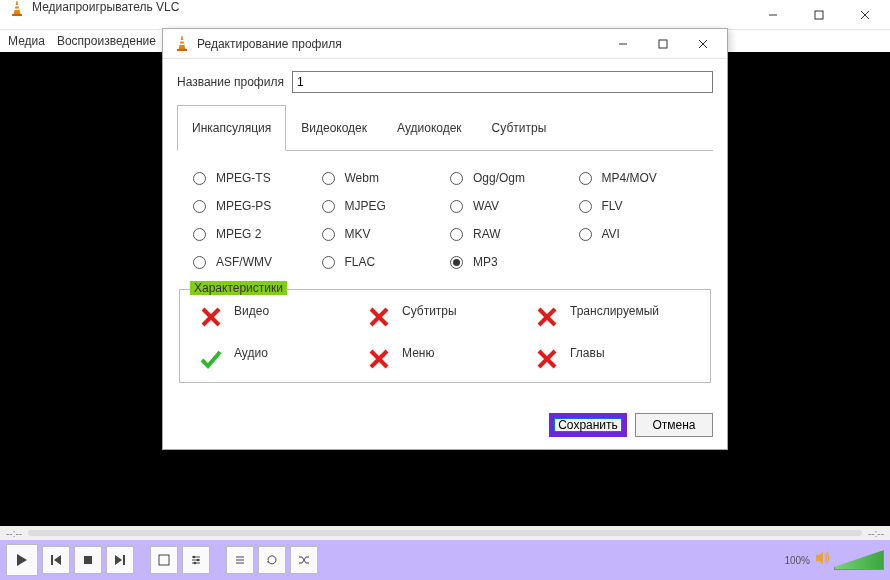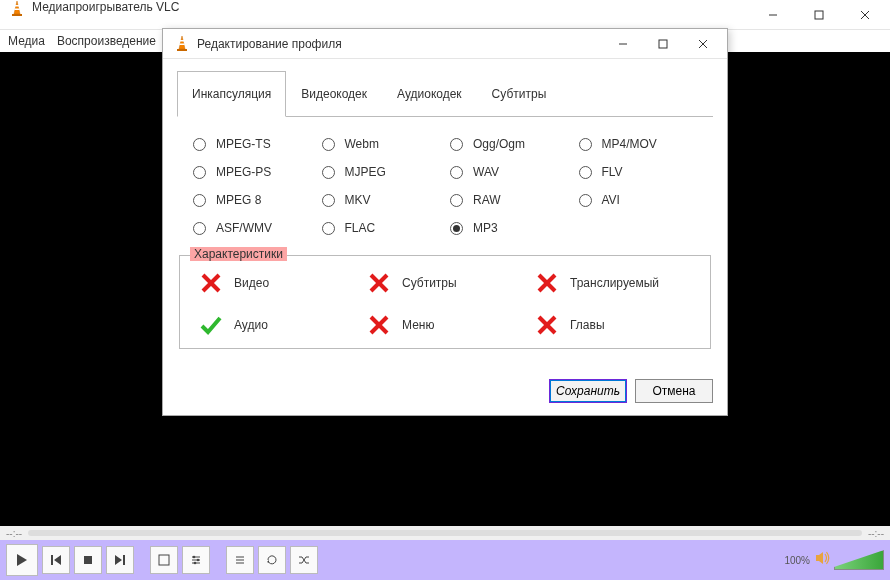--- a/index.html
+++ b/index.html
@@ -37,29 +37,29 @@
 .tabs { display: flex; border-bottom: 1px solid #bbb; }
 .tab { padding: 15px 14px; font-size: 12px; color: #333; border: 1px solid transparent; border-bottom: none; margin-bottom: -1px; }
 .tab.active { border-color: #bbb; background: #fff; border-bottom: 1px solid #fff; }
 
 .enc-grid { display: grid; grid-template-columns: repeat(4, 1fr); gap: 14px 10px; padding: 20px 16px 10px; }
 .radio-row { display: flex; align-items: center; gap: 10px; font-size: 12px; color: #333; }
 .radio { width: 13px; height: 13px; border: 1px solid #555; border-radius: 50%; display: inline-flex; align-items: center; justify-content: center; flex-shrink: 0; }
 .radio.checked::after { content: ""; width: 7px; height: 7px; background: #333; border-radius: 50%; }
 
 .fieldset { border: 1px solid #bbb; margin: 10px 2px 4px; padding: 14px 18px 10px; position: relative; }
-.fieldset .legend { position: absolute; top: -9px; left: 10px; background: #fca5a5; padding: 0 4px; font-size: 12px; color: #333; }
+.fieldset .legend { position: absolute; top: -9px; left: 10px; background: #84cc16; padding: 0 4px; font-size: 12px; color: #333; }
 .char-grid { display: grid; grid-template-columns: repeat(3, 1fr); gap: 16px 10px; }
-.char-item { display: flex; align-items: center; gap: 10px; font-size: 12px; color: #333; }
+.char-item { display: flex; align-items: flex-start; gap: 10px; font-size: 12px; color: #333; }
 .mark { width: 26px; height: 26px; display: flex; align-items: center; justify-content: center; }
 .mark svg { width: 24px; height: 24px; }
 
 .dlg-buttons { display: flex; justify-content: flex-end; gap: 8px; padding: 12px 14px; }
 .btn { min-width: 78px; height: 24px; border: 1px solid #888; background: #f3f3f3; font-size: 12px; display: flex; align-items: center; justify-content: center; }
-.btn.primary { border: 1px solid #6d28d9; box-shadow: inset 0 0 0 1px #0078d7; font-style: italic; }
+.btn.primary { border: 5px solid #6d28d9; box-shadow: inset 0 0 0 1px #0078d7; }
 
 .speaker-icon { color: #e8a33d; }
 </style>
 </head>
 <body>
 
 <div class="main-window">
   <div class="titlebar">
     <span class="cone-icon">
       <svg viewBox="0 0 18 18">
@@ -186,20 +186,24 @@
         </svg>
       </div>
     <div class="win-btn">
         <svg width="10" height="10">
           <line x1="1" y1="1" x2="9" y2="9" stroke="#333"></line>
           <line x1="9" y1="1" x2="1" y2="9" stroke="#333"></line>
         </svg>
       </div>
   </div>
   <div class="dlg-body">
+    <div class="name-row">
+      <label>Название профиля</label>
+      <input class="name-input" value="1" style="">
+    </div>
     <div class="tabs">
       <div class="tab active">Инкапсуляция</div>
       <div class="tab">Видеокодек</div>
       <div class="tab">Аудиокодек</div>
       <div class="tab">Субтитры</div>
     </div>
     <div class="enc-grid" id="enc-grid">
         <div class="radio-row">
           <span class="radio"></span>
           <span>MPEG-TS</span>
@@ -227,21 +231,21 @@
         <div class="radio-row">
           <span class="radio"></span>
           <span>WAV</span>
         </div>
         <div class="radio-row">
           <span class="radio"></span>
           <span>FLV</span>
         </div>
         <div class="radio-row">
           <span class="radio"></span>
-          <span>MPEG 8</span>
+          <span>MPEG 2</span>
         </div>
         <div class="radio-row">
           <span class="radio"></span>
           <span>MKV</span>
         </div>
         <div class="radio-row">
           <span class="radio"></span>
           <span>RAW</span>
         </div>
         <div class="radio-row">

